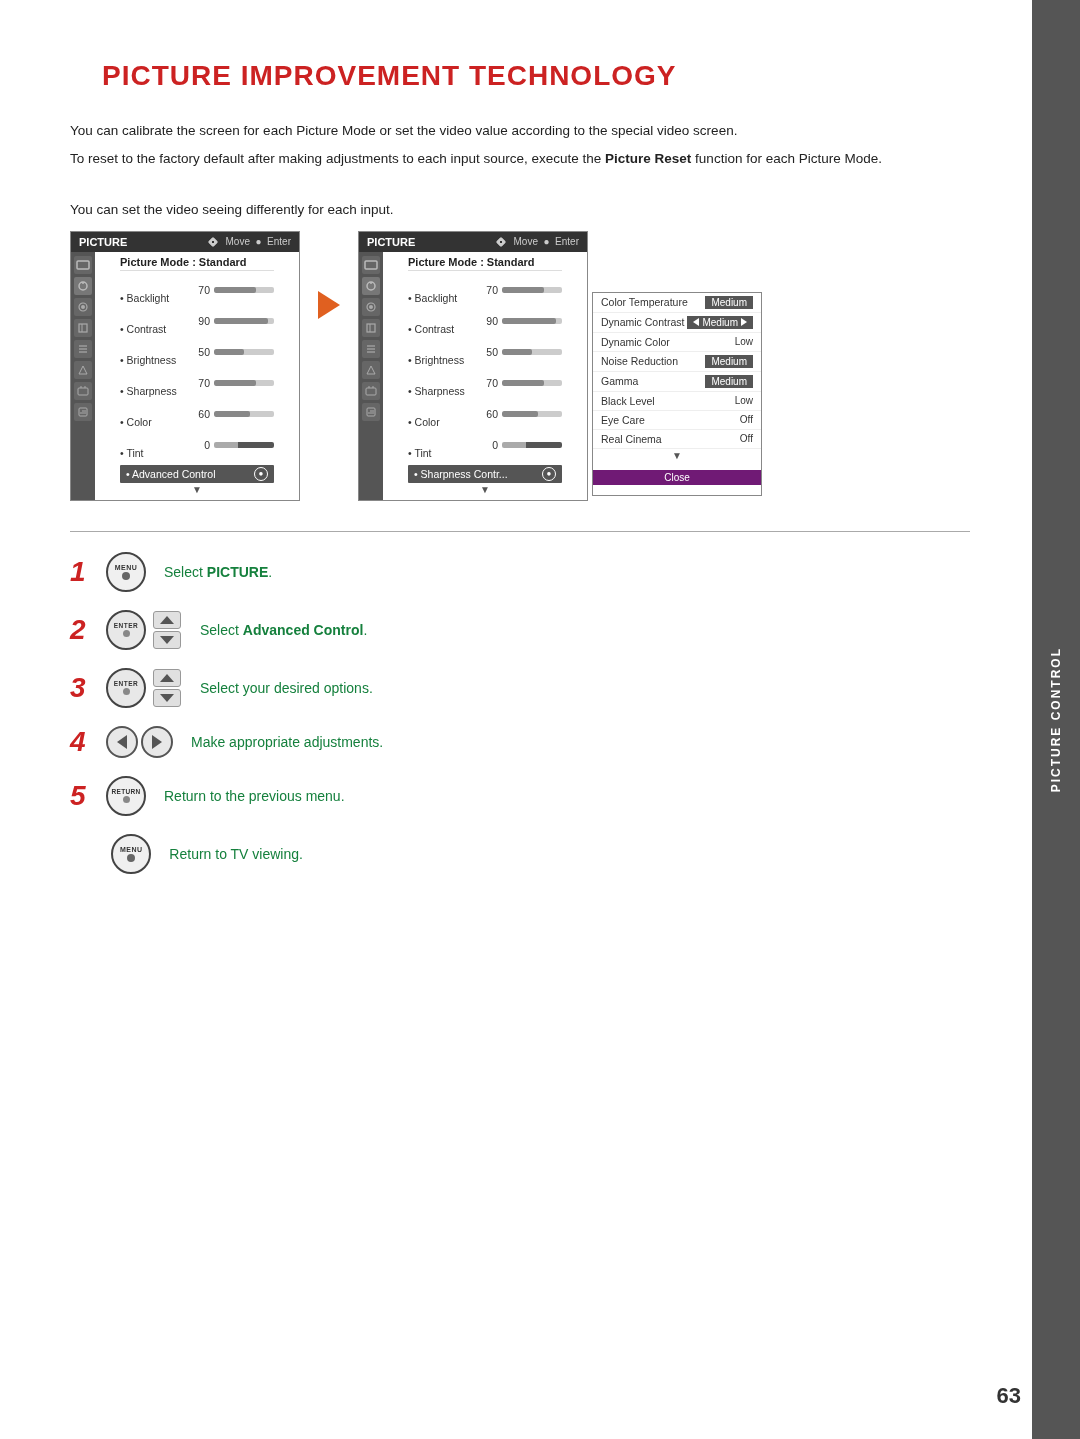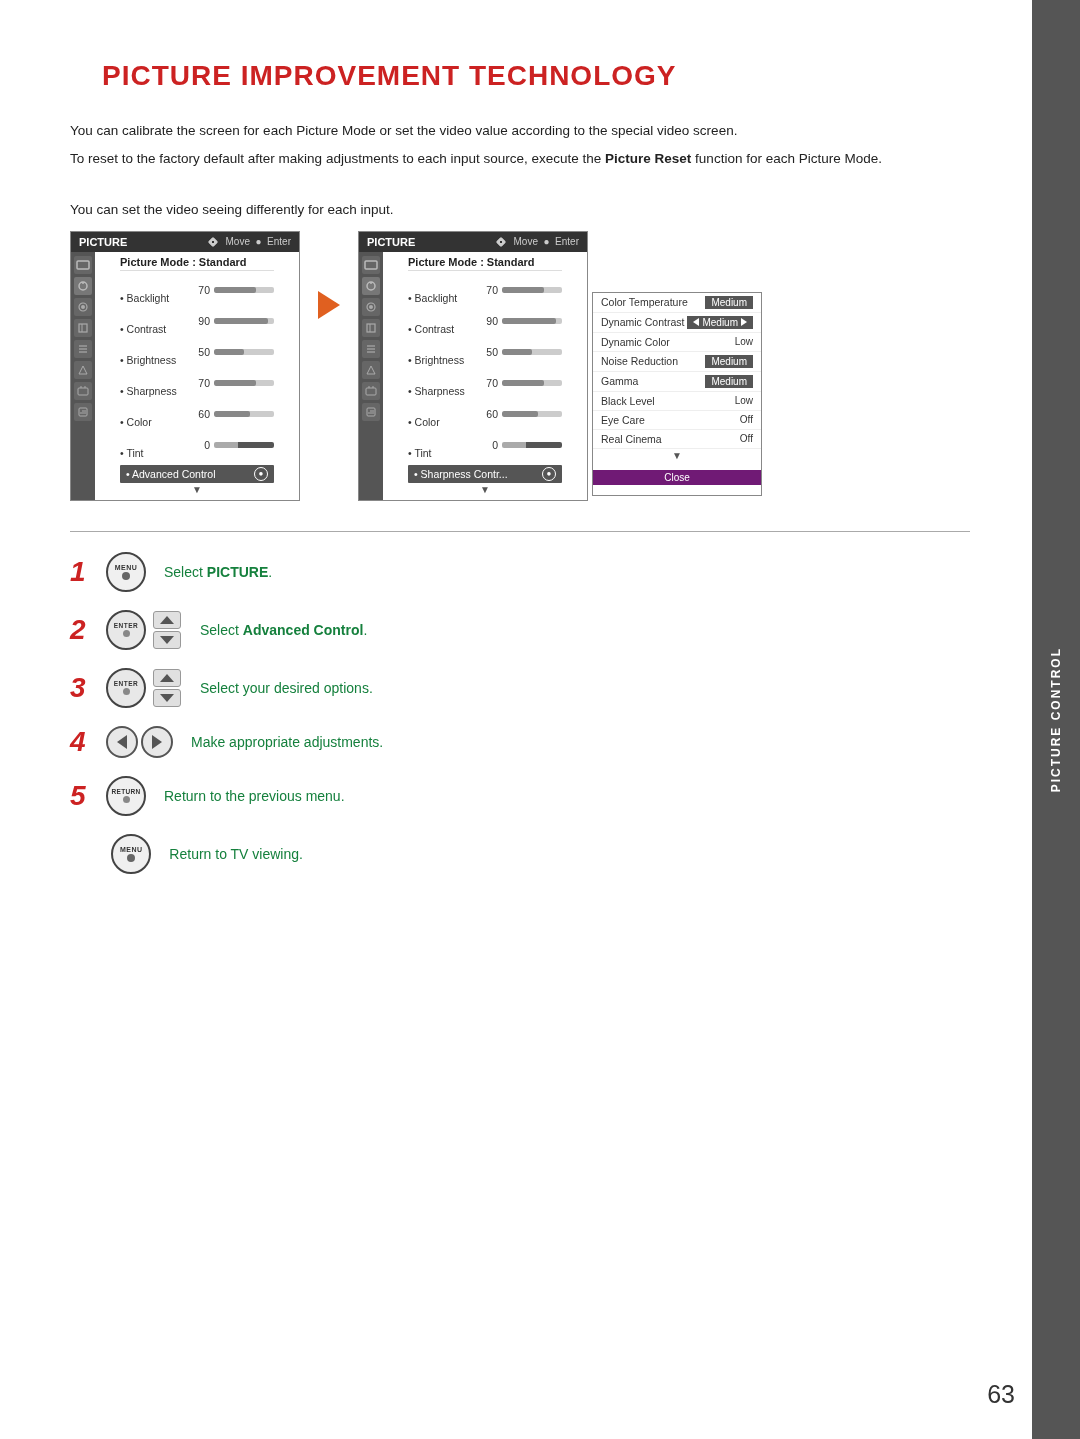--- a/index.html
+++ b/index.html
@@ -450,23 +450,23 @@
       font-size: 12px;
       font-weight: bold;
       letter-spacing: 2px;
       white-space: nowrap;
     }
 
     
     .page-number {
       position: absolute;
       bottom: 30px;
-      right: 65px;
-      font-size: 25px;
-      font-weight: normal;
+      right: 59px;
+      font-size: 22px;
+      font-weight: bold;
       color: #333;
     }
 
     .tint-slider {
       width: 60px;
       height: 6px;
       background: linear-gradient(to right, #aaa 40%, #555 40%);
       border-radius: 2px;
       display: inline-block;
     }

